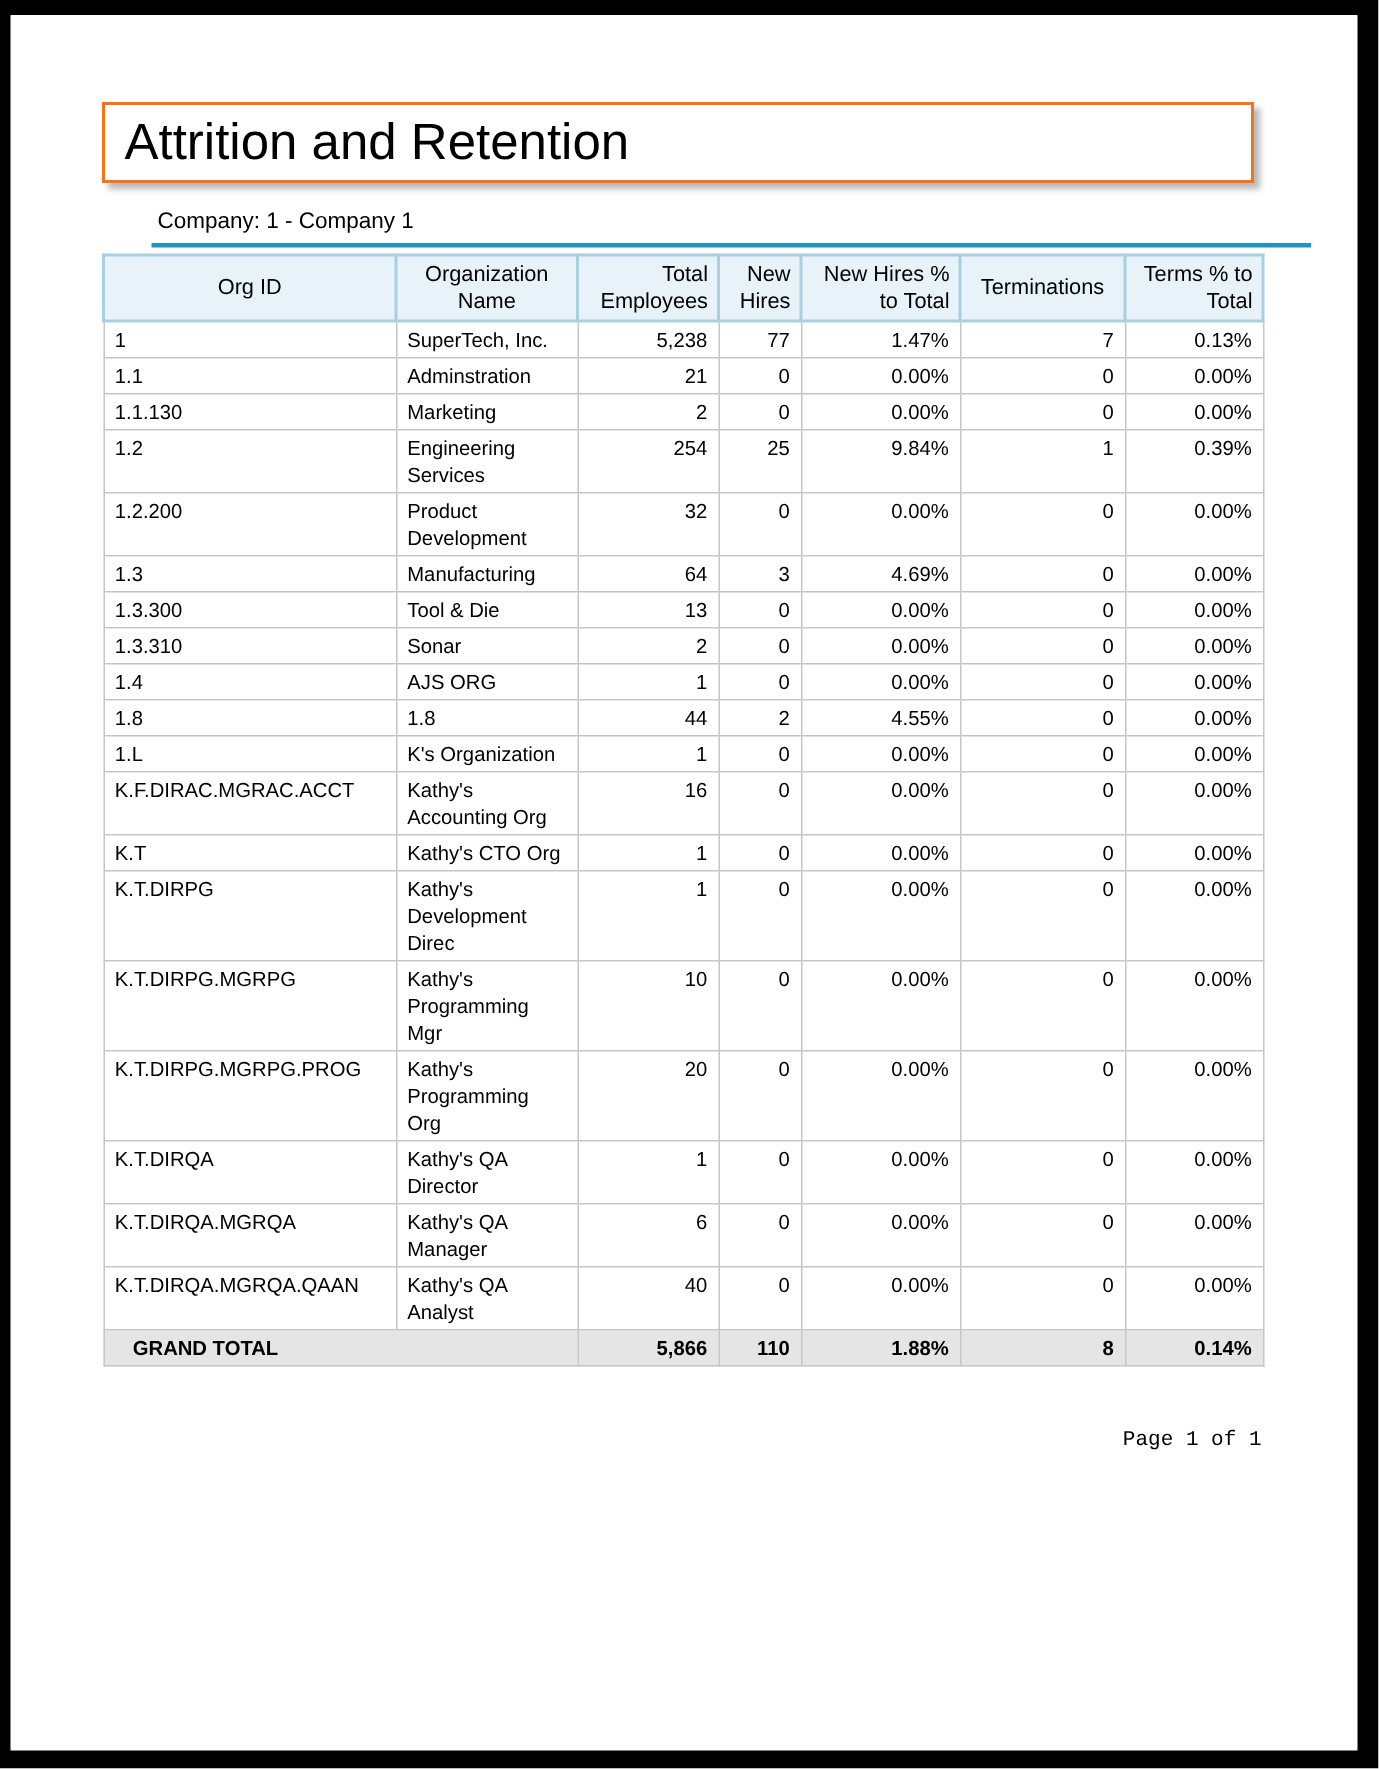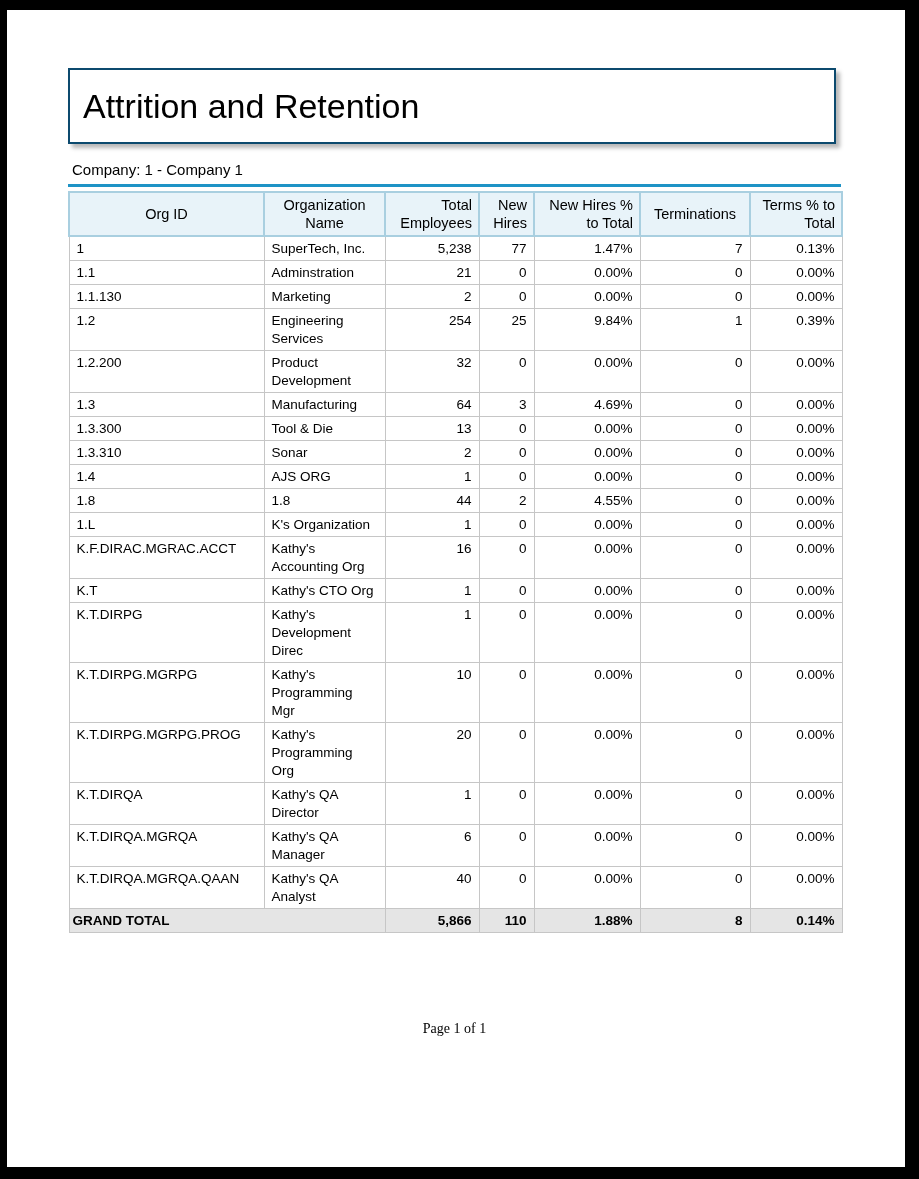--- a/index.html
+++ b/index.html
@@ -18,23 +18,23 @@
     overflow: hidden;
   }
 
   .content {
     padding: 58px 0 0 61px;
     width: 773px;
   }
 
   .title-box {
     width: 768px;
-    height: 76px;
+    height: 54px;
     box-sizing: border-box;
-    border: 2px solid #0c4a6e;
+    border: 2px solid #f97316;
     box-shadow: 4px 4px 4px rgba(0,0,0,0.28);
     background: #fff;
     display: flex;
     align-items: center;
   }
   .title-box h1 {
     margin: 0;
     padding-left: 13px;
     font-size: 34px;
     font-weight: normal;
@@ -42,20 +42,21 @@
     white-space: nowrap;
   }
 
   .company-line {
     margin-top: 17px;
     width: 773px;
     padding: 0 0 6px 4px;
     box-sizing: border-box;
     font-size: 15px;
     border-bottom: 3px solid var(--rule-blue, #1e93c6);
+    margin-left: 33px;
   }
 
   table.report {
     margin-top: 4px;
     width: 773px;
     table-layout: fixed;
     border-collapse: collapse;
     font-size: 13.5px;
   }
   col.c1 { width: 195px; }
@@ -96,31 +97,31 @@
   table.report tbody td:nth-child(3),
   table.report tbody td:nth-child(4),
   table.report tbody td:nth-child(5),
   table.report tbody td:nth-child(6),
   table.report tbody td:nth-child(7) { text-align: right; }
 
   table.report tfoot td {
     border: 1px solid var(--body-border, #c6c6c6);
     background: var(--total-bg, #e5e5e5);
     font-weight: bold;
-    padding: 3px 7px 2px 3px;
+    padding: 3px 7px 2px 19px;
     line-height: 18px;
   }
   table.report tfoot td.label { text-align: left; }
   table.report tfoot td.num { text-align: right; }
 
   .page-footer {
     width: 773px;
-    margin-top: 88px;
-    text-align: center;
-    font-family: Liberation Serif, serif;
+    margin-top: 41px;
+    text-align: right;
+    font-family: Liberation Mono, monospace;
     font-size: 14px;
   }
 </style>
 </head>
 <body>
 
 <div class="page">
   <div class="content">
 
     <div class="title-box">

